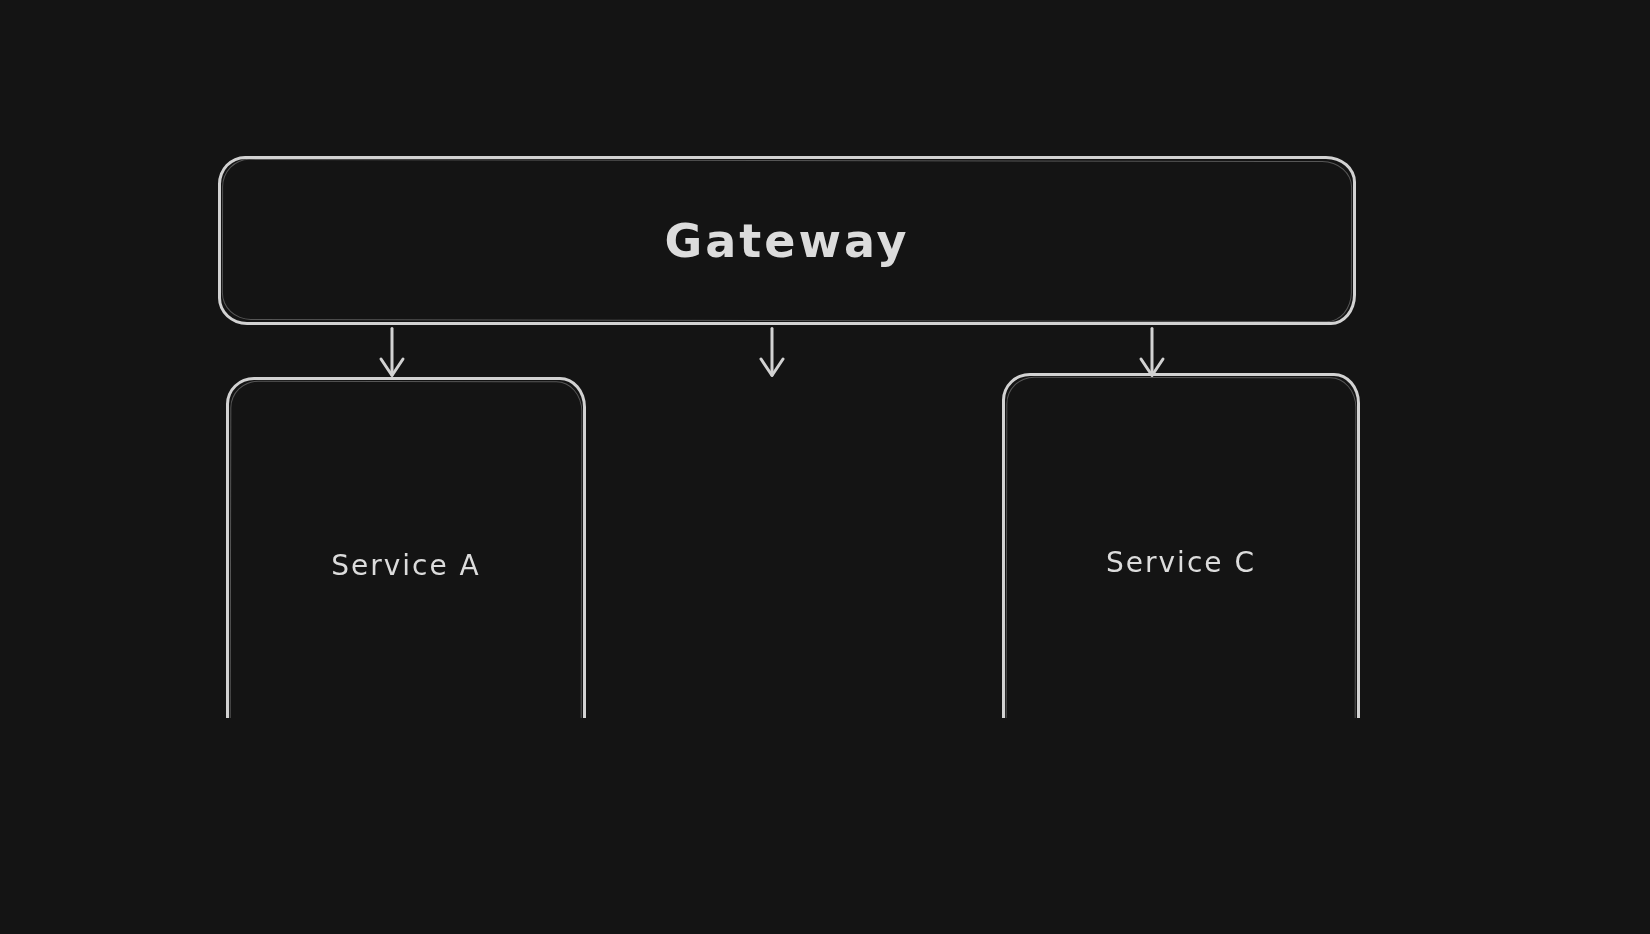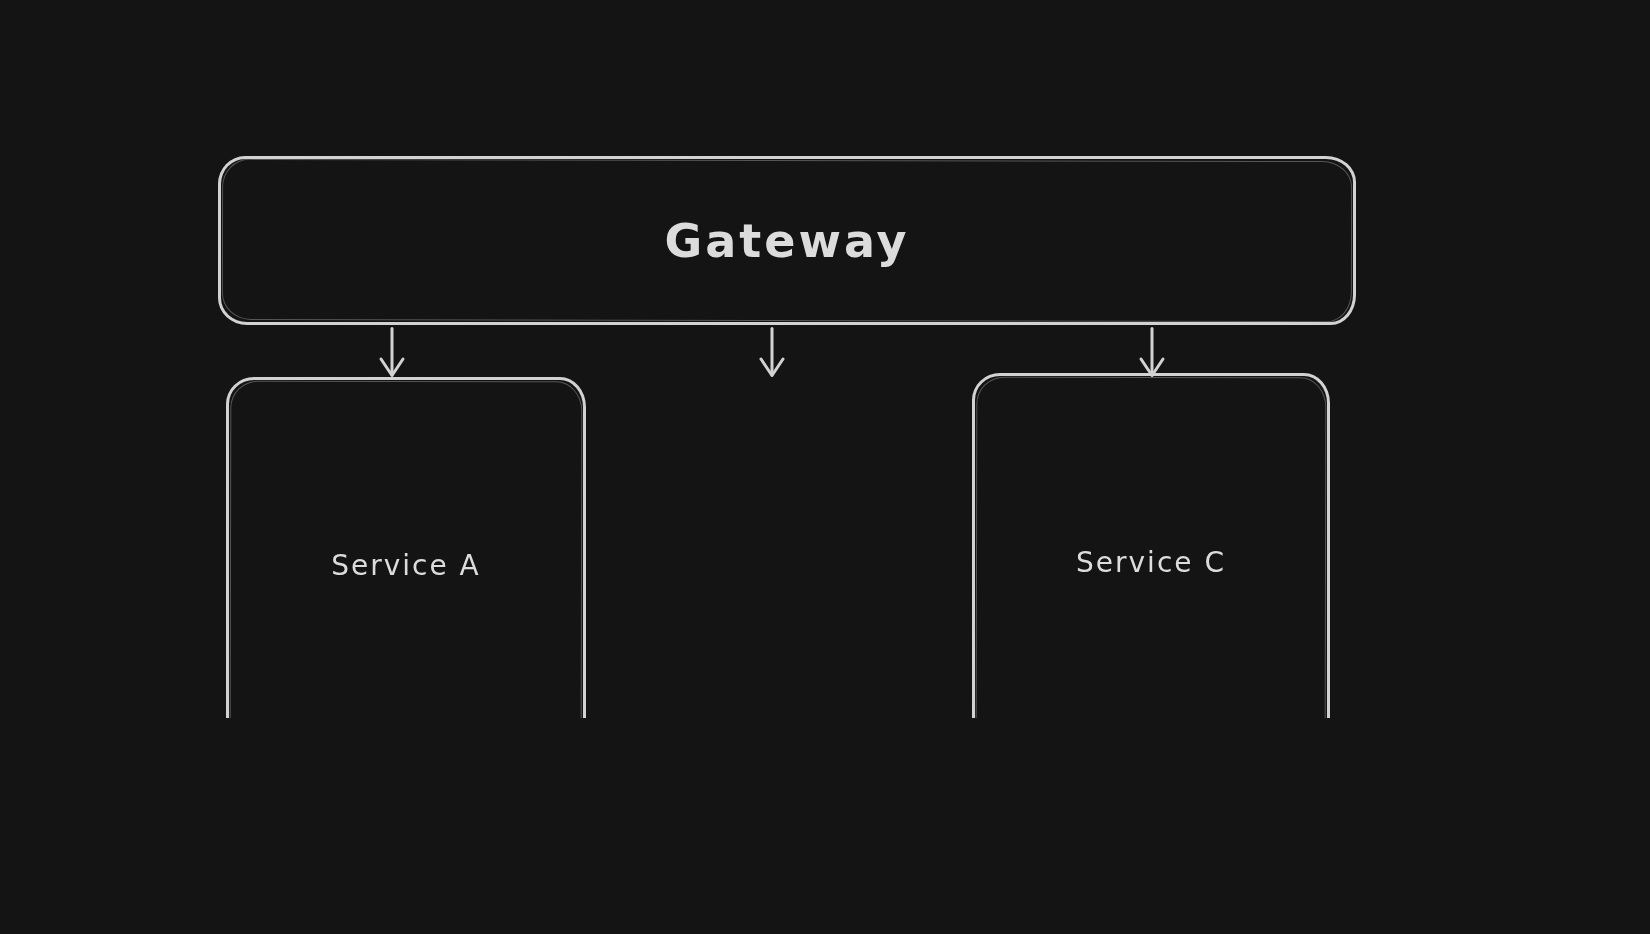--- a/index.html
+++ b/index.html
@@ -49,21 +49,21 @@
   }
   .node-service {
     border-radius: 28px 26px 30px 27px / 27px 30px 26px 29px;
   }
   .node-service .label {
     font-size: 28px;
     letter-spacing: 2px;
   }
   .node-service-a { left: 226px;  top: 377px; width: 360px; height: 377px; }
   .node-service-b { left: 612px;  top: 375px; width: 358px; height: 376px; }
-  .node-service-c { left: 972px; top: 373px; width: 358px; height: 380px; }
+  .node-service-c { left: 1002px; top: 373px; width: 358px; height: 380px; }
   .label {
     white-space: nowrap;
     line-height: 1;
     user-select: none;
   }
   .edge-arrow {
     position: absolute;
     top: 327px;
     width: 32px;
     height: 51px;

